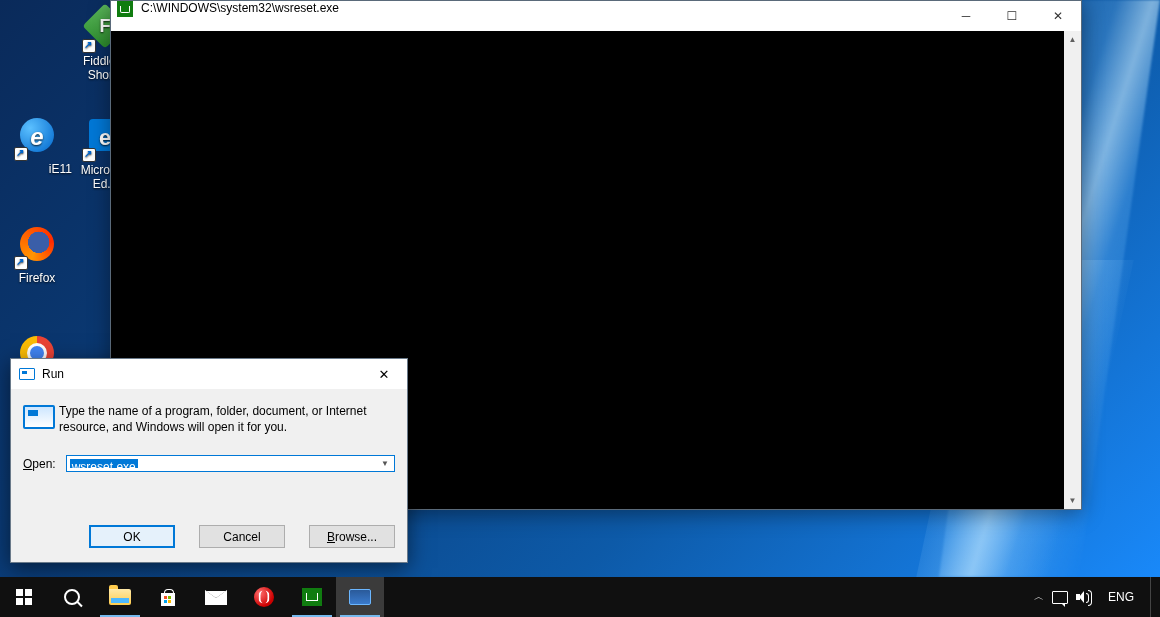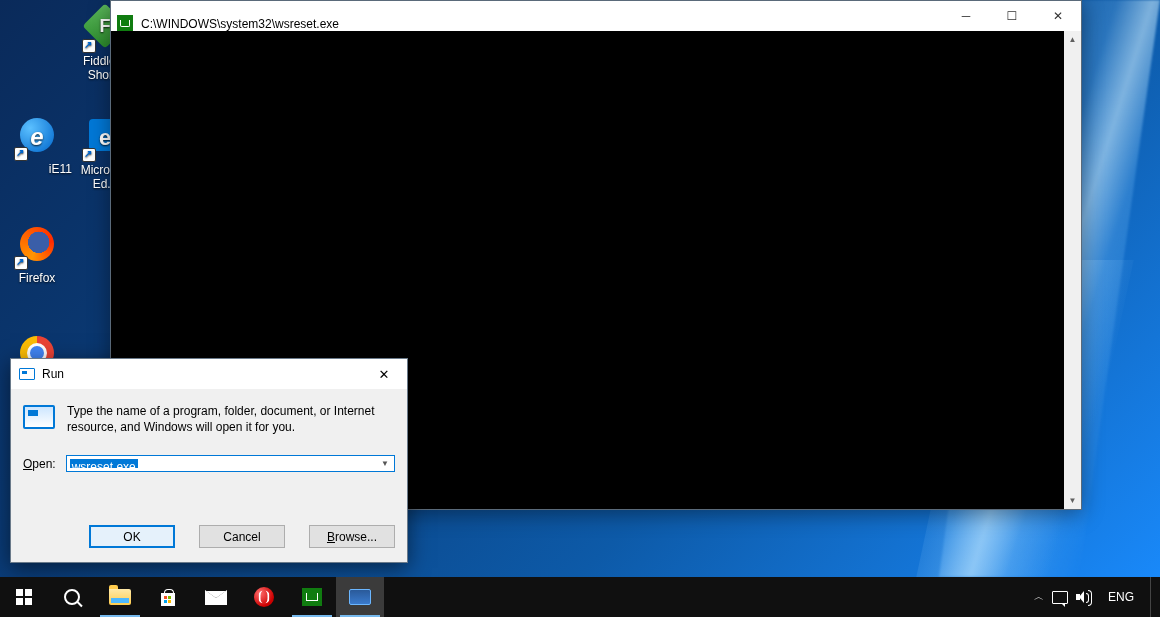--- a/index.html
+++ b/index.html
@@ -31,39 +31,39 @@
 .ie { width:34px; height:34px; border-radius:50%; background:radial-gradient(circle at 30% 30%, #5bc0ff, #0066cc); margin:3px auto;}
 .ie::after{content:"e"; color:#fff; font-size:24px; font-style:italic; font-weight:bold; position:absolute; left:50%; top:48%; transform:translate(-50%,-50%);}
 .edge { width:32px; height:32px; background:#0078d7; margin:4px auto; border-radius:4px;}
 .edge::after{content:"e"; color:#fff; font-size:22px; font-weight:bold; position:absolute; left:50%; top:50%; transform:translate(-50%,-55%);}
 .ff { width:34px; height:34px; border-radius:50%; background:radial-gradient(circle at 55% 45%, #3a5ea8 0%, #3a5ea8 40%, transparent 41%), conic-gradient(from 200deg, #ff9500, #ff5e00, #ff2a00, #ff9500); margin:3px auto;}
 .chrome { width:34px; height:34px; border-radius:50%; background:conic-gradient(#ea4335 0 120deg, #34a853 120deg 240deg, #fbbc05 240deg 360deg); margin:3px auto; position:relative;}
 .chrome::after{content:""; position:absolute; left:50%; top:50%; width:14px; height:14px; background:#4285f4; border:3px solid #fff; border-radius:50%; transform:translate(-50%,-50%);}
 
 
 .console { position:absolute; left:110px; top:0; width:972px; height:510px; background:#fff; border:1px solid #5a6a7a; box-shadow:0 4px 20px rgba(0,0,0,.4);}
-.console .titlebar { height:30px; background:#fff; display:flex; align-items:flex-end; font-size:12px; padding-left:6px;}
+.console .titlebar { height:30px; background:#fff; display:flex; align-items:flex-start; font-size:12px; padding-left:6px;}
 .console .titlebar .storeicon{ width:16px; height:16px; background:#107c10; margin-right:8px; display:flex; align-items:center; justify-content:center;}
 .console .titlebar .storeicon::after{content:""; width:8px; height:6px; border:1.5px solid #fff; border-top:none; border-radius:0 0 2px 2px;}
 .console .winbtns { margin-left:auto; display:flex;}
 .console .wb { width:46px; height:30px; display:flex; align-items:center; justify-content:center; color:#333; font-family:"Segoe UI Symbol";}
 .console .body { position:absolute; left:0; right:17px; top:30px; bottom:0; background:#000;}
 .console .scrollbar { position:absolute; right:0; top:30px; bottom:0; width:17px; background:#f0f0f0;}
 .console .sbbtn{ height:17px; background:#f0f0f0; display:flex; align-items:center; justify-content:center; color:#606060; font-size:8px;}
 .console .sbtrack{ position:absolute; top:17px; bottom:17px; left:0; right:0;}
 .console .sbbtn.dn{ position:absolute; bottom:0; left:0; right:0;}
 
 
 .rundlg { position:absolute; left:10px; top:358px; width:398px; height:205px; background:#f0f0f0; border:1px solid #6a7a8a; box-shadow:0 5px 20px rgba(0,0,0,.5);}
 .rundlg .tb { height:30px; background:#fff; display:flex; align-items:center; padding:0 8px; font-size:12px;}
 .rundlg .tb .runicon{ width:16px; height:12px; border:1.5px solid #0078d7; border-radius:1px; margin-right:7px; position:relative;}
 .rundlg .tb .runicon::after{content:""; position:absolute; left:2px; top:2px; width:5px; height:3px; background:#0078d7;}
 .rundlg .tb .x { margin-left:auto; width:30px; height:30px; display:flex; align-items:center; justify-content:center; font-size:13px; font-family:Arial;}
 .rundlg .content{ padding:14px 12px 10px;}
-.rundlg .desc { display:flex; gap:12px; margin-bottom:20px;}
+.rundlg .desc { display:flex; gap:4px; margin-bottom:20px;}
 .rundlg .bigicon{ width:32px; height:24px; border:2px solid #0078d7; border-radius:2px; flex-shrink:0; margin-top:2px; position:relative; background:linear-gradient(180deg,#cde6ff,#fff);}
 .rundlg .bigicon::after{content:""; position:absolute; left:3px; top:3px; width:10px; height:6px; background:#0078d7;}
 .rundlg .desctext{ font-size:12px; line-height:1.35; color:#000;}
 .rundlg .openrow{ display:flex; align-items:center; gap:10px;}
 .rundlg .openlbl{ font-size:12px;}
 .rundlg .combo{ flex:1; height:17px; border:1px solid #0078d7; background:#fff; display:flex; align-items:center; position:relative;}
 .rundlg .combo input{ flex:1; border:none; outline:none; font-size:12px; padding:0 4px; background:transparent;}
 .rundlg .combo input::selection{ background:#0078d7; color:#fff;}
 .rundlg .combo .sel{ position:absolute; left:3px; top:3px; bottom:3px; padding:0 2px; background:#0078d7; color:#fff; font-size:12px; line-height:17px;}
 .rundlg .combo .dd{ width:18px; height:100%; display:flex; align-items:center; justify-content:center; font-size:8px; color:#555;}

